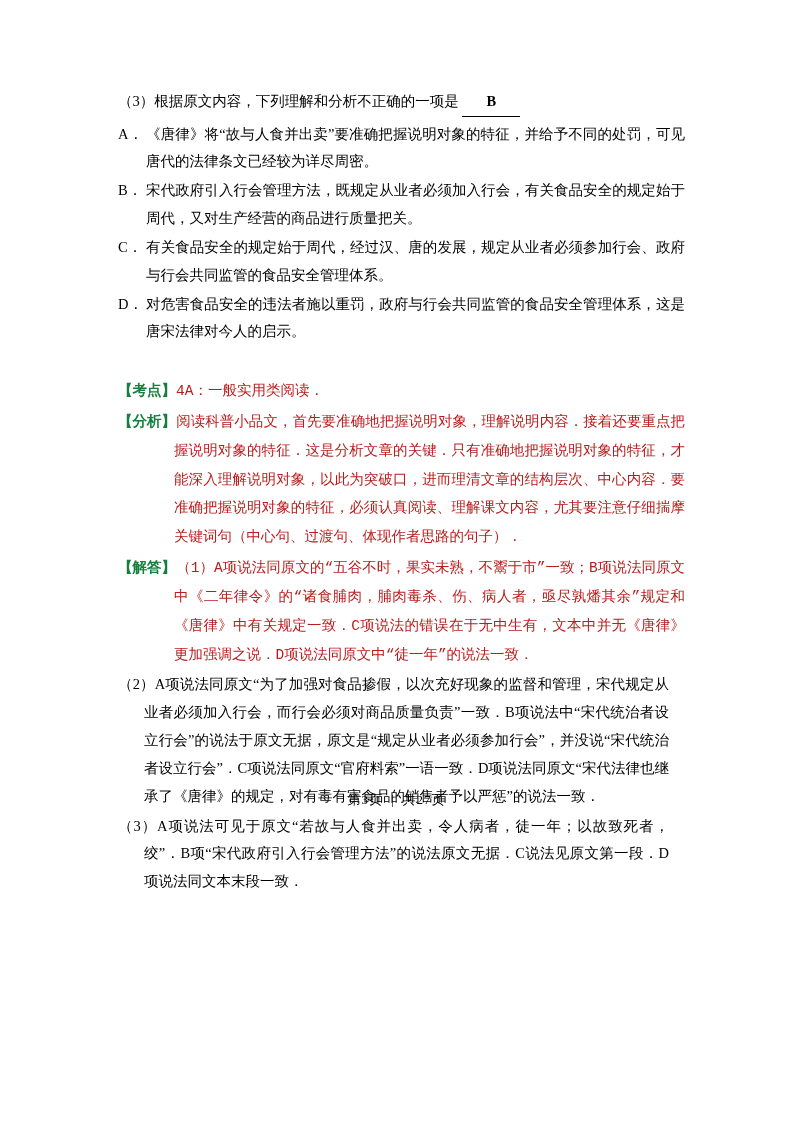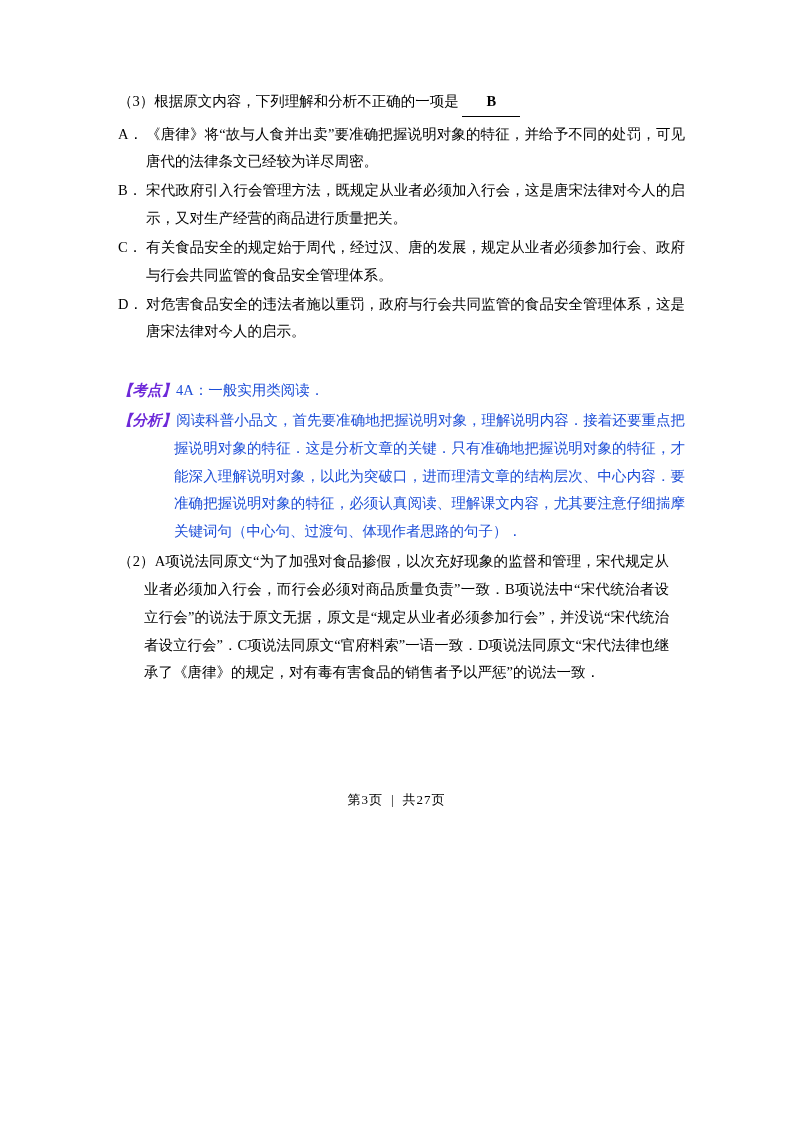--- a/index.html
+++ b/index.html
@@ -56,26 +56,26 @@
   }
   .sec {
     font-size: 14.5px;
     line-height: 1.92;
     margin: 0 0 2px 0;
     padding-left: 56px;
     text-indent: -56px;
     text-align: justify;
   }
   .sec .tag {
-    color: #6d28d9;
+    color: #15803d;
     font-weight: bold;
-    font-style: italic;
   }
   .sec .body {
-    color: #1d4ed8;
+    color: #b91c1c;
+    font-family: Liberation Mono, monospace;
   }
   .sub {
     font-size: 14.5px;
     line-height: 1.92;
     margin: 0 16px 2px 0;
     padding-left: 26px;
     text-indent: -26px;
     text-align: justify;
   }
   .footer {
@@ -102,39 +102,43 @@
 
   <p class="q-stem">
     <span>（3）根据原文内容，下列理解和分析不正确的一项是</span>
     <span class="answer-blank">B</span>
   </p>
 
   <p class="opt">
     <span class="lbl">A．</span><span>《唐律》将“故与人食并出卖”要准确把握说明对象的特征，并给予不同的处罚，可见唐代的法律条文已经较为详尽周密。</span>
   </p>
   <p class="opt">
-    <span class="lbl">B．</span><span>宋代政府引入行会管理方法，既规定从业者必须加入行会，这是唐宋法律对今人的启示，又对生产经营的商品进行质量把关。</span>
+    <span class="lbl">B．</span><span>宋代政府引入行会管理方法，既规定从业者必须加入行会，有关食品安全的规定始于周代，又对生产经营的商品进行质量把关。</span>
   </p>
   <p class="opt">
     <span class="lbl">C．</span><span>有关食品安全的规定始于周代，经过汉、唐的发展，规定从业者必须参加行会、政府与行会共同监管的食品安全管理体系。</span>
   </p>
   <p class="opt">
     <span class="lbl">D．</span><span>对危害食品安全的违法者施以重罚，政府与行会共同监管的食品安全管理体系，这是唐宋法律对今人的启示。</span>
   </p>
 
   <div class="gap"></div>
 
   <p class="sec">
     <span class="tag">【考点】</span><span class="body">4A：一般实用类阅读．</span>
   </p>
 
   <p class="sec">
     <span class="tag">【分析】</span><span class="body">阅读科普小品文，首先要准确地把握说明对象，理解说明内容．接着还要重点把握说明对象的特征．这是分析文章的关键．只有准确地把握说明对象的特征，才能深入理解说明对象，以此为突破口，进而理清文章的结构层次、中心内容．要准确把握说明对象的特征，必须认真阅读、理解课文内容，尤其要注意仔细揣摩关键词句（中心句、过渡句、体现作者思路的句子）．</span>
   </p>
 
+  <p class="sec">
+    <span class="tag">【解答】</span><span class="body">（1）A项说法同原文的“五谷不时，果实未熟，不鬻于市”一致；B项说法同原文中《二年律令》的“诸食脯肉，脯肉毒杀、伤、病人者，亟尽孰燔其余”规定和《唐律》中有关规定一致．C项说法的错误在于无中生有，文本中并无《唐律》更加强调之说．D项说法同原文中“徒一年”的说法一致．</span>
+  </p>
 
   <p class="sub">（2）A项说法同原文“为了加强对食品掺假，以次充好现象的监督和管理，宋代规定从业者必须加入行会，而行会必须对商品质量负责”一致．B项说法中“宋代统治者设立行会”的说法于原文无据，原文是“规定从业者必须参加行会”，并没说“宋代统治者设立行会”．C项说法同原文“官府料索”一语一致．D项说法同原文“宋代法律也继承了《唐律》的规定，对有毒有害食品的销售者予以严惩”的说法一致．</p>
+  <p class="sub">（3）A项说法可见于原文“若故与人食并出卖，令人病者，徒一年；以故致死者，绞”．B项“宋代政府引入行会管理方法”的说法原文无据．C说法见原文第一段．D项说法同文本末段一致．</p>
 
   <div class="footer">
     <span class="pg">第3页</span><span class="sep">|</span><span>共27页</span>
   </div>
 
 </div>
 
 </body></html>

